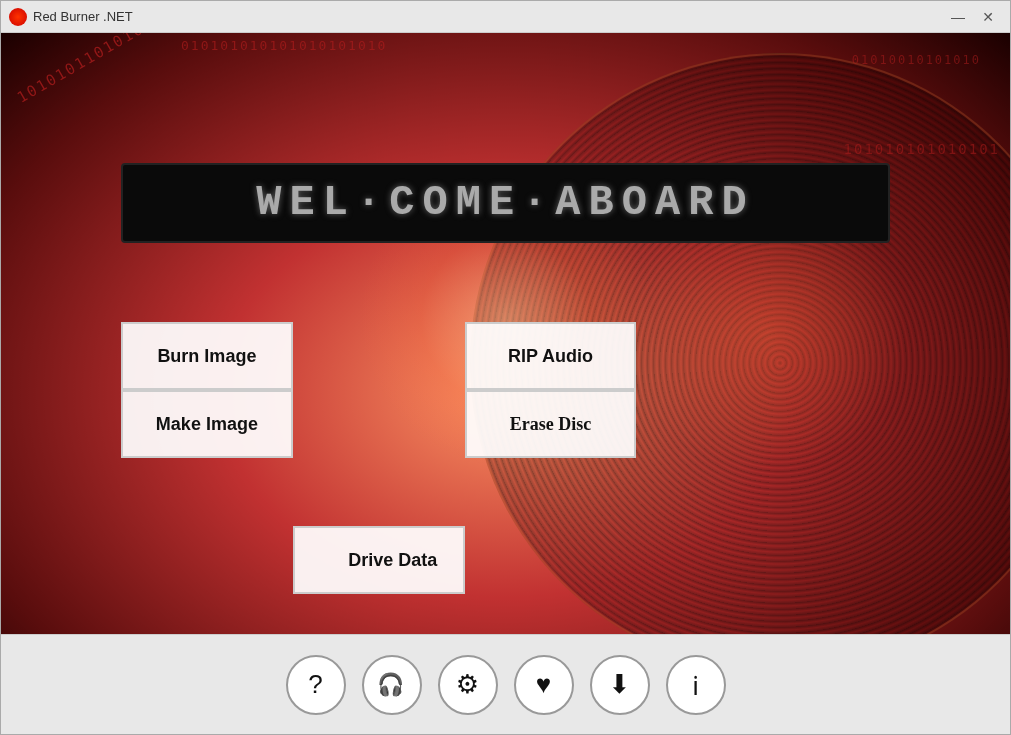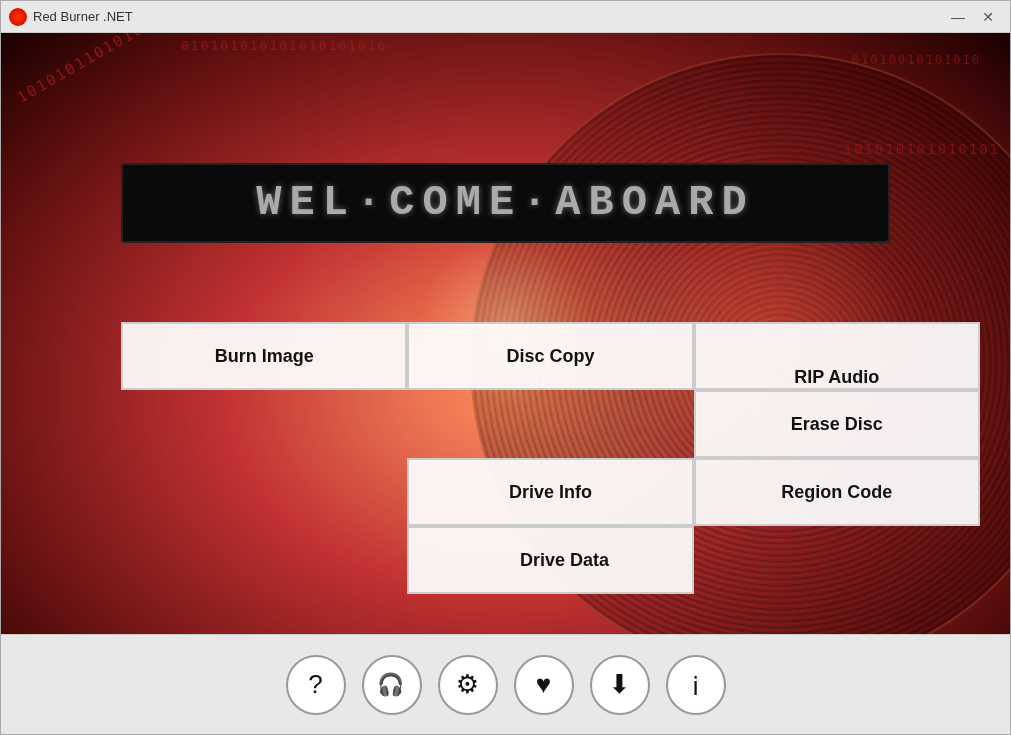--- a/index.html
+++ b/index.html
@@ -179,21 +179,21 @@
       font-family: 'Courier New', monospace;
     }
 
     
     .button-grid {
       position: absolute;
       bottom: 40px;
       left: 120px;
       right: 30px;
       display: grid;
-      grid-template-columns: repeat(3, 1fr);
+      grid-template-columns: repeat(5, 1fr);
       grid-template-rows: repeat(4, 68px);
       gap: 0;
     }
 
     .grid-btn {
       background: rgba(255, 255, 255, 0.93);
       border: 2px solid #ccc;
       font-size: 18px;
       font-weight: bold;
       color: #111;
@@ -283,34 +283,28 @@
     <div class="welcome-display">
       <div class="welcome-text">
         <span class="seg-char">W</span><span class="seg-char">E</span><span class="seg-char">L</span><span class="seg-char">·</span><span class="seg-char">C</span><span class="seg-char">O</span><span class="seg-char">M</span><span class="seg-char">E</span><span class="seg-char">·</span><span class="seg-char">A</span><span class="seg-char">B</span><span class="seg-char">O</span><span class="seg-char">A</span><span class="seg-char">R</span><span class="seg-char">D</span>
       </div>
     </div>
 
     <div class="button-grid">
       <button class="grid-btn" style="grid-column:1;grid-row:1;">
         <span>Burn Image</span>
       </button>
-      <button class="grid-btn" style="grid-column:2;grid-row:1;">
-        <span>Disc Copy</span>
-      </button>
-      <button class="grid-btn" style="grid-column:3;grid-row:1;align-items:flex-end;">
+      <button class="grid-btn" style="grid-column:3;grid-row:1;">
         <span>RIP Audio</span>
       </button>
-      <button class="grid-btn" style="grid-column:3;grid-row:2;">
+      <button class="grid-btn" style="grid-column:1;grid-row:2;">
+        <span>Make Image</span>
+      </button>
+      <button class="grid-btn" style="grid-column:3;grid-row:2;font-family:Liberation Serif, serif;">
         <span>Erase Disc</span>
-      </button>
-      <button class="grid-btn" style="grid-column:2;grid-row:3;">
-        <span>Drive Info</span>
-      </button>
-      <button class="grid-btn" style="grid-column:3;grid-row:3;">
-        <span>Region Code</span>
       </button>
       <button class="grid-btn btn-drive-data" style="grid-column:2;grid-row:4;padding-left:28px;">
         <span>Drive Data</span>
       </button>
     </div>
 
   </div>
 
   <div class="bottom-toolbar">
     <button class="tool-btn">

